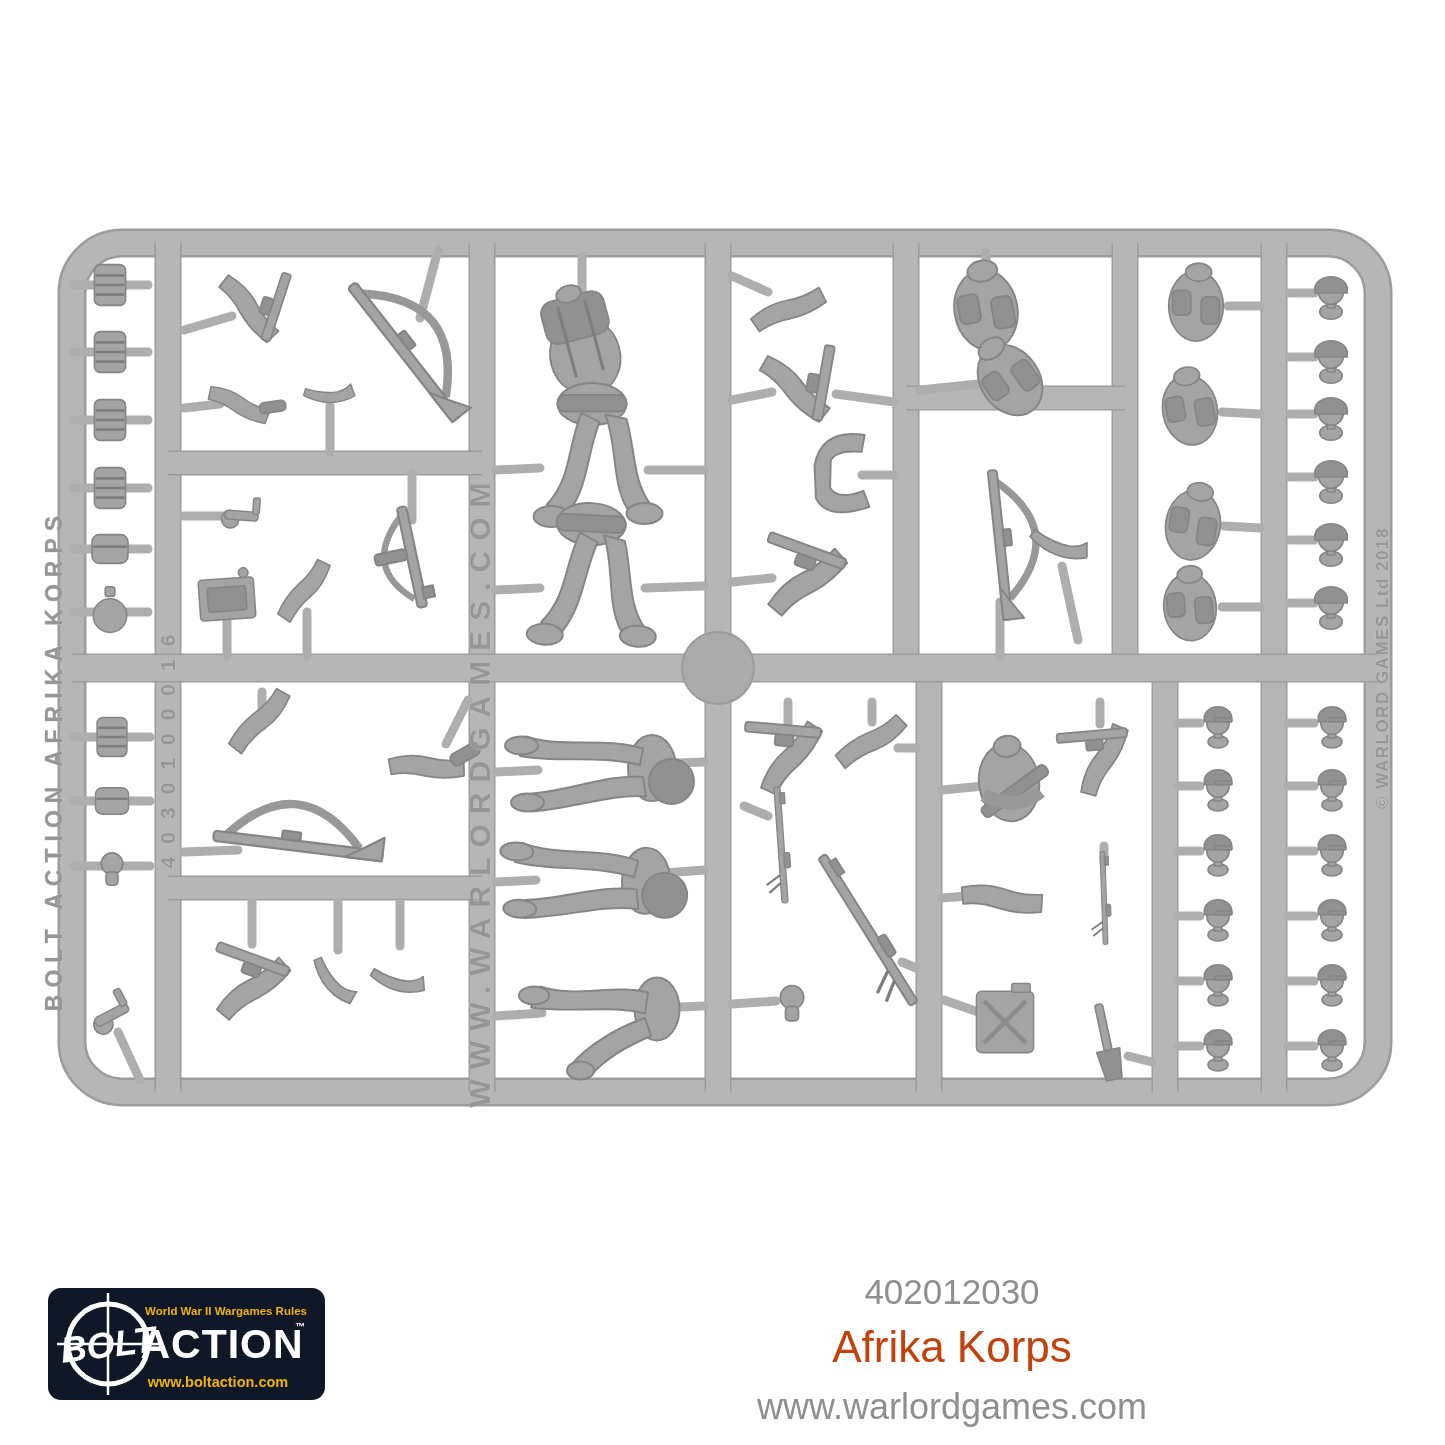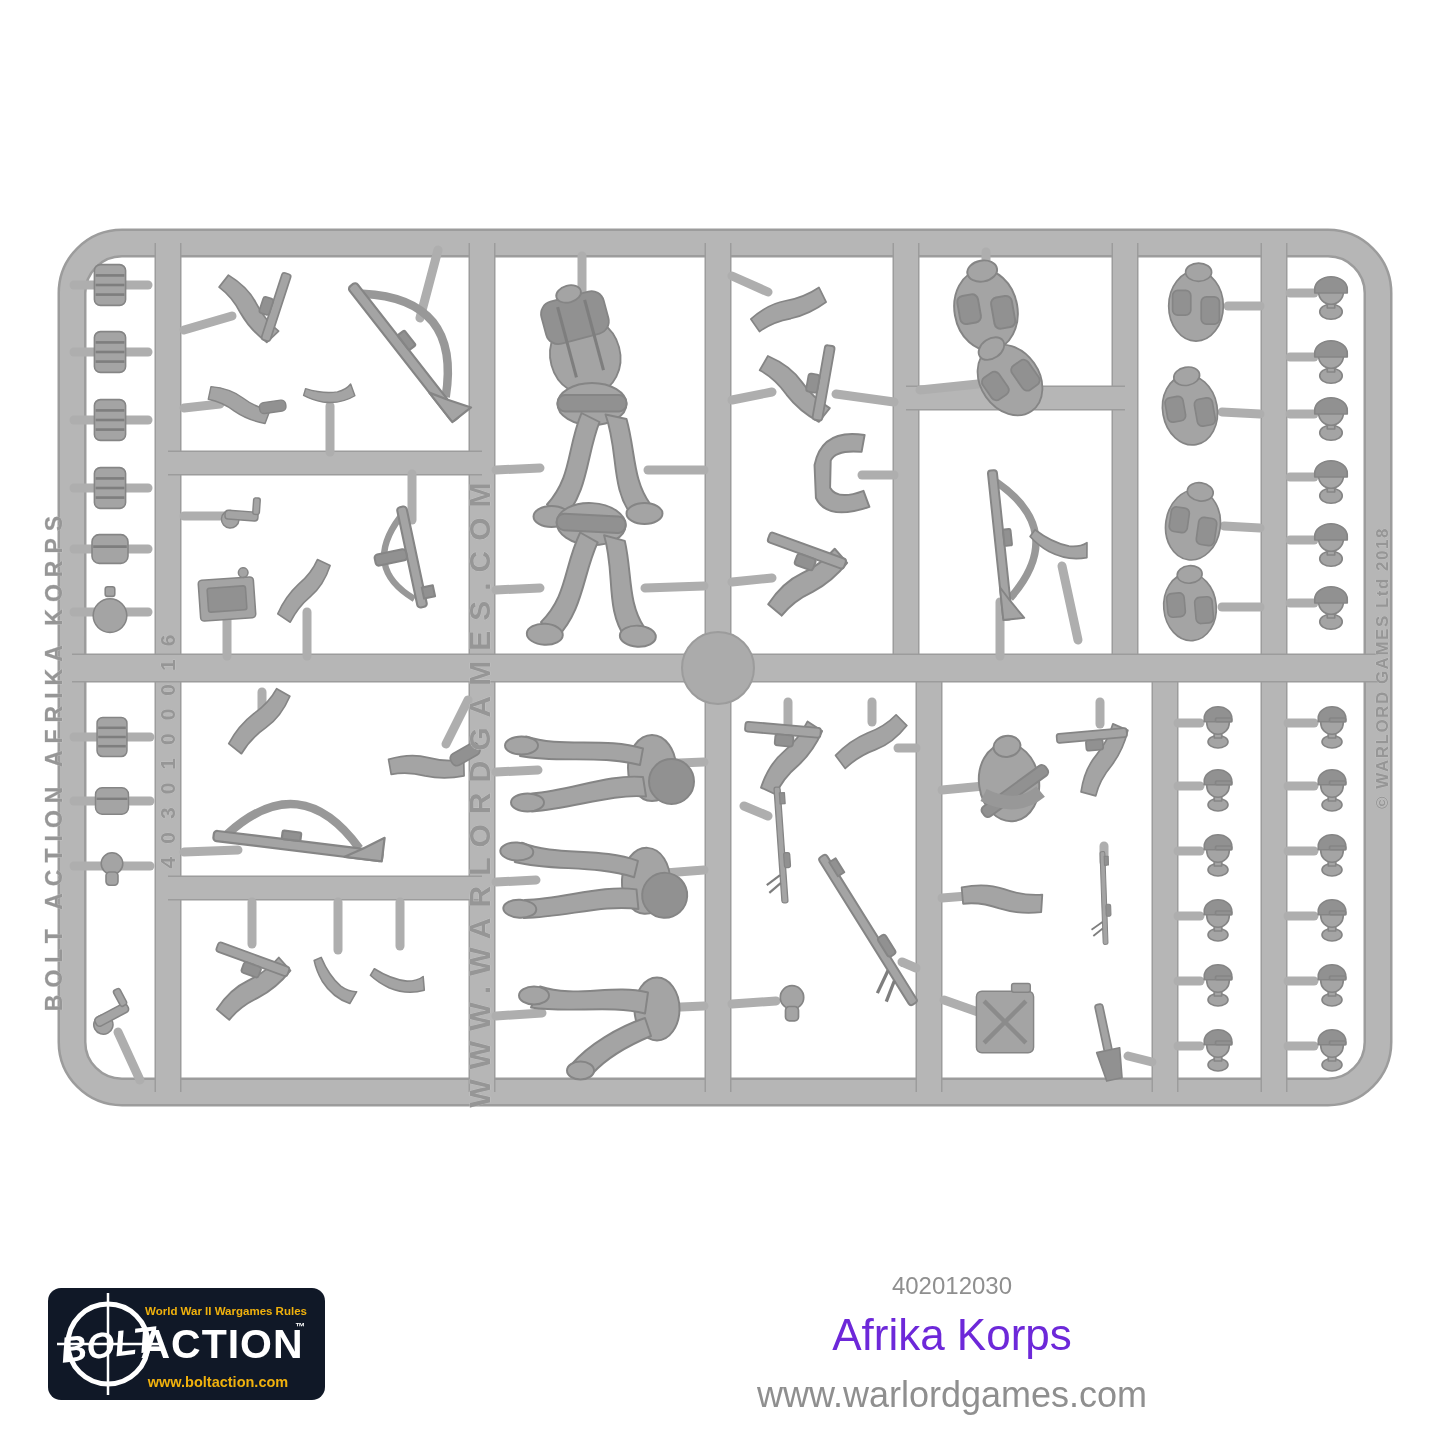--- a/index.html
+++ b/index.html
@@ -13,22 +13,22 @@
   #parts g [fill="none"]{fill:none;}
   #stubs line{stroke:#aeaeae;stroke-width:9;stroke-linecap:round;}
   .emboss{fill:#969696;stroke:#c9c9c9;stroke-width:.5;paint-order:stroke;
           font-weight:bold;font-family:"Liberation Sans", sans-serif;}
   
   .logo{position:absolute;left:48px;top:1288px;width:277px;height:112px;}
   .logo-accent{fill:#f0b10d;font-weight:bold;}
   .logo-white{fill:#ffffff;font-weight:bold;}
   
   .caption{position:absolute;left:702px;top:1272px;width:500px;text-align:center;}
-  .sku{font-size:24px;color:#8f8f8f;margin-bottom:10px;}
-  .pname{font-size:44px;color:#6d28d9;margin-bottom:14px;}
+  .sku{font-size:35px;color:#8f8f8f;margin-bottom:10px;}
+  .pname{font-size:44px;color:#c2410c;margin-bottom:14px;}
   .site{font-size:36px;color:#8f8f8f;}
 </style>
 </head>
 <body>
 
 <div class="stage">
 
   <svg id="sprue-svg" width="1445" height="1445" viewBox="0 0 1445 1445">
     <g id="rails">
         <rect x="72" y="243" width="1306" height="849" rx="50" fill="none" stroke="#9c9c9c" stroke-width="29"></rect>

